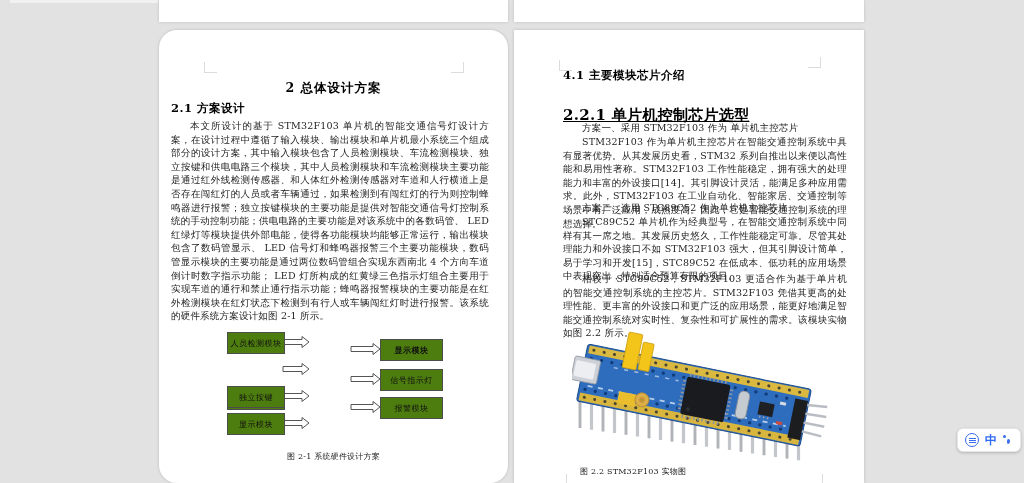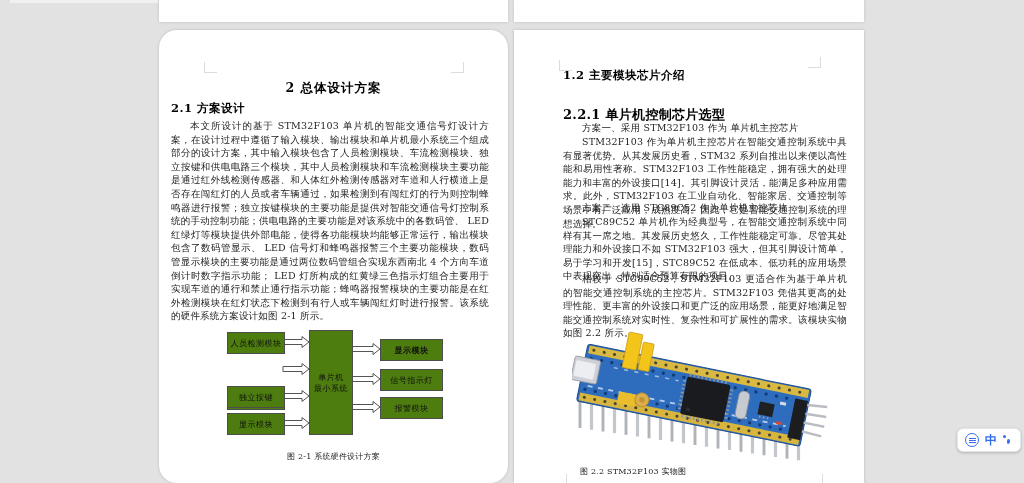--- a/index.html
+++ b/index.html
@@ -23,21 +23,21 @@
   
   .mark{position:absolute;width:12px;height:10px;}
   .mark.tl{border-left:1px solid #dcdcdc;border-bottom:1px solid #dcdcdc;}
   .mark.tr{border-right:1px solid #dcdcdc;border-bottom:1px solid #dcdcdc;}
   
   .doc-title{
     position:absolute;left:0;width:100%;text-align:center;
     font-size:12.5px;font-weight:bold;letter-spacing:1px;color:#000;
   }
   .h-major{position:absolute;font-size:11.5px;font-weight:bold;color:#000;letter-spacing:0.5px;}
-  .h-minor{position:absolute;font-size:13px;font-weight:bold;color:#000;letter-spacing:0.3px;}
+  .h-minor{position:absolute;font-size:15px;font-weight:bold;color:#000;letter-spacing:0.3px;text-decoration:underline;}
   .para{
     position:absolute;font-size:9.5px;line-height:13.6px;
     text-align:justify;text-justify:inter-character;
     text-indent:2em;color:#222;letter-spacing:0.2px;
   }
   .line-noindent{position:absolute;font-size:9.5px;color:#222;padding-left:19px;letter-spacing:0.2px;}
   .fig-cap{position:absolute;font-size:8px;color:#222;letter-spacing:0.2px;}
   
   .flow{position:absolute;left:60px;top:296px;width:240px;height:115px;}
   .fbox{
@@ -95,37 +95,33 @@
         <polygon points="64,94.5 83,94.5 83,91.5 90,97 83,102.5 83,99.5 64,99.5"></polygon>
         <polygon points="132,20.5 154,20.5 154,17.5 161,23 154,28.5 154,25.5 132,25.5"></polygon>
         <polygon points="132,50.5 154,50.5 154,47.5 161,53 154,58.5 154,55.5 132,55.5"></polygon>
         <polygon points="132,78.5 154,78.5 154,75.5 161,81 154,86.5 154,83.5 132,83.5"></polygon>
       </g>
     </svg>
     <div class="fbox in" style="top:6px;">人员检测模块</div>
     <div class="fbox in" style="top:33px;margin-top:29px;">车流检测模块</div>
     <div class="fbox in" style="top:60px;">独立按键</div>
     <div class="fbox in" style="top:87px;">显示模块</div>
-    <div class="fbox center">
-      <span>单片机</span>
-      <span>最小系统</span>
-    </div>
     <div class="fbox out" style="top:13px;font-weight:bold;">显示模块</div>
     <div class="fbox out" style="top:43px;">信号指示灯</div>
     <div class="fbox out" style="top:71px;">报警模块</div>
   </div>
   <div class="fig-cap" style="left:0;top:421px;width:100%;text-align:center;">图 2-1 系统硬件设计方案</div>
 </div>
 
 <div class="page" style="left:514px;top:30px;width:350px;height:453px;">
 
   <div class="mark tl" style="left:45px;top:30px;"></div>
   <div class="mark tr" style="left:294px;top:27px;"></div>
 
-  <div class="h-major" style="left:49px;top:38px;">1.2 主要模块芯片介绍</div>
+  <div class="h-major" style="left:49px;top:38px;">4.1 主要模块芯片介绍</div>
   <div class="h-minor" style="left:49px;top:76px;">2.2.1 单片机控制芯片选型</div>
   <div class="line-noindent" style="left:49px;top:92px;width:284px;">方案一、采用 STM32F103 作为 单片机主控芯片</div>
   <div class="para" style="left:49px;top:105px;width:284px;">STM32F103 作为单片机主控芯片在智能交通控制系统中具有显著优势。从其发展历史看，STM32 系列自推出以来便以高性能和易用性著称。STM32F103 工作性能稳定，拥有强大的处理能力和丰富的外设接口[14]。其引脚设计灵活，能满足多种应用需求。此外，STM32F103 在工业自动化、智能家居、交通控制等场景中有广泛应用，成熟度高。因此，它是智能交通控制系统的理想选择。</div>
   <div class="line-noindent" style="left:49px;top:172px;width:284px;">方案二、选用 STC89C52 作为单片机主控芯片</div>
   <div class="para" style="left:49px;top:185px;width:284px;">STC89C52 单片机作为经典型号，在智能交通控制系统中同样有其一席之地。其发展历史悠久，工作性能稳定可靠。尽管其处理能力和外设接口不如 STM32F103 强大，但其引脚设计简单，易于学习和开发[15]，STC89C52 在低成本、低功耗的应用场景中表现突出，特别适合预算有限的项目。</div>
   <div class="para" style="left:49px;top:242px;width:284px;">相较于 STC89C52，STM32F103 更适合作为基于单片机的智能交通控制系统的主控芯片。STM32F103 凭借其更高的处理性能、更丰富的外设接口和更广泛的应用场景，能更好地满足智能交通控制系统对实时性、复杂性和可扩展性的需求。该模块实物如图 2.2 所示。</div>
 
   <svg class="abs" style="left:58px;top:300px;" width="292" height="132" viewBox="0 0 292 132">
 
     <path d="M8,70 v28 M19.5,71.7 v28 M31,73.4 v28 M42.5,75.1 v28 M54,76.8 v28 M65.5,78.5 v28 M77,80.2 v28 M88.5,81.9 v28 M100,83.6 v28 M111.5,85.3 v28 M123,87 v28 M134.5,88.7 v28 M146,90.4 v28 M157.5,92.1 v28 M169,93.8 v28 M180.5,95.5 v28 M192,97.2 v28 M203.5,98.9 v28 M215,100.6 v28 M226.5,102.3 v28" stroke="#c3c6ca" stroke-width="3.2" fill="none"></path>

